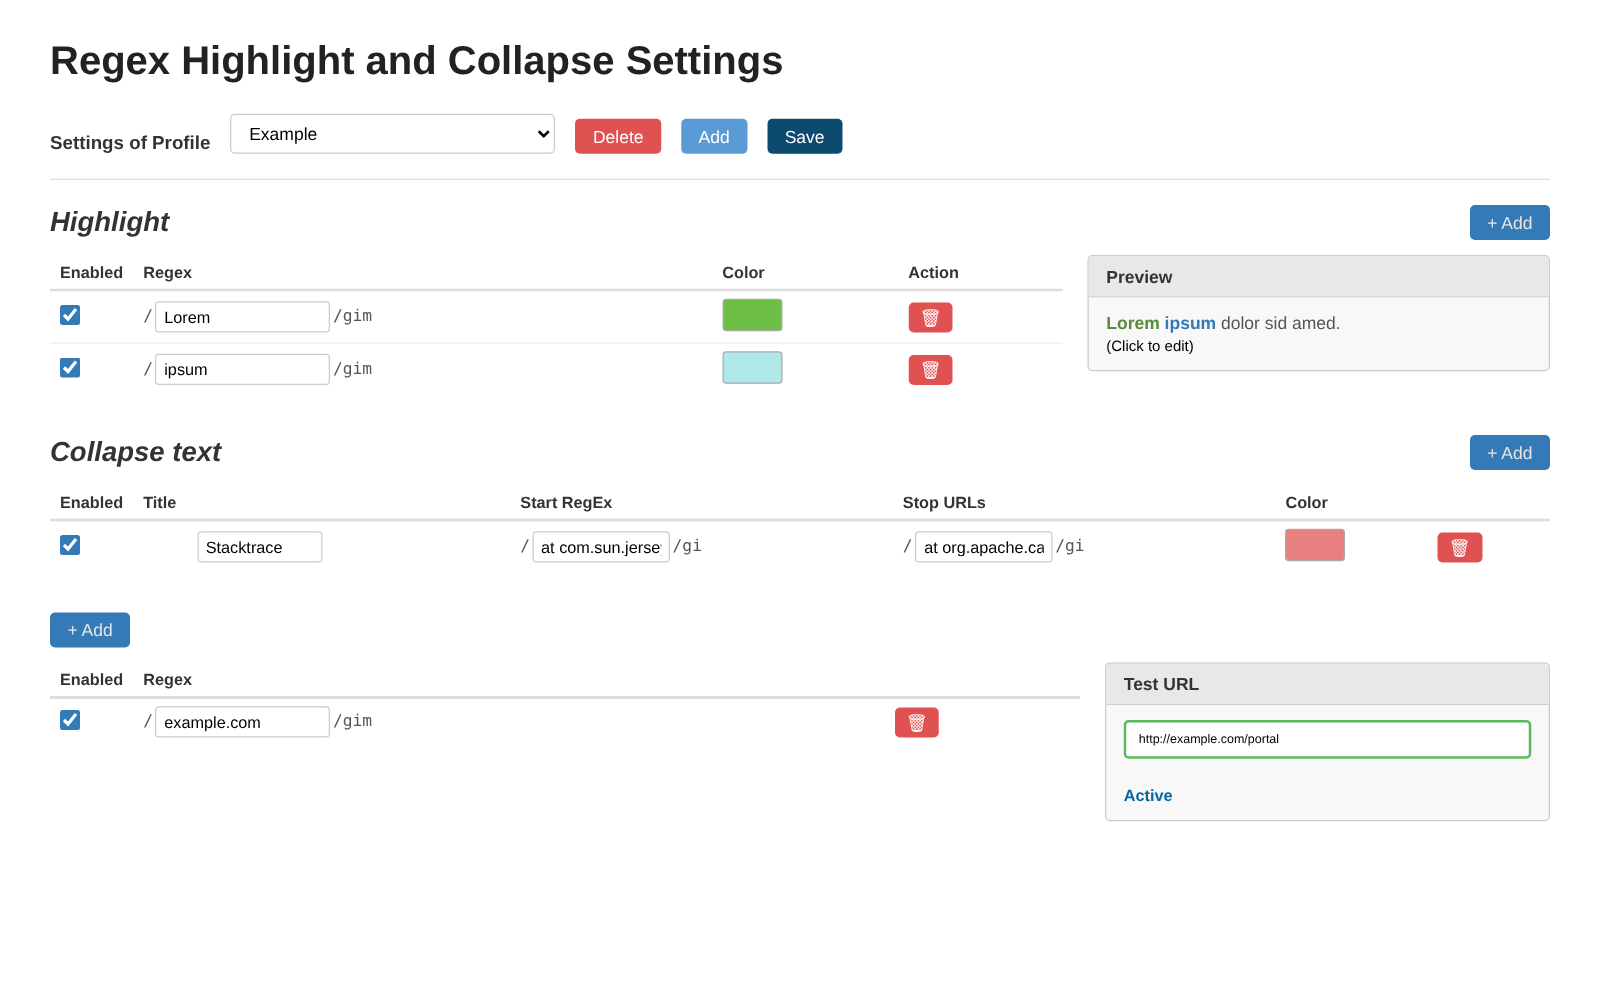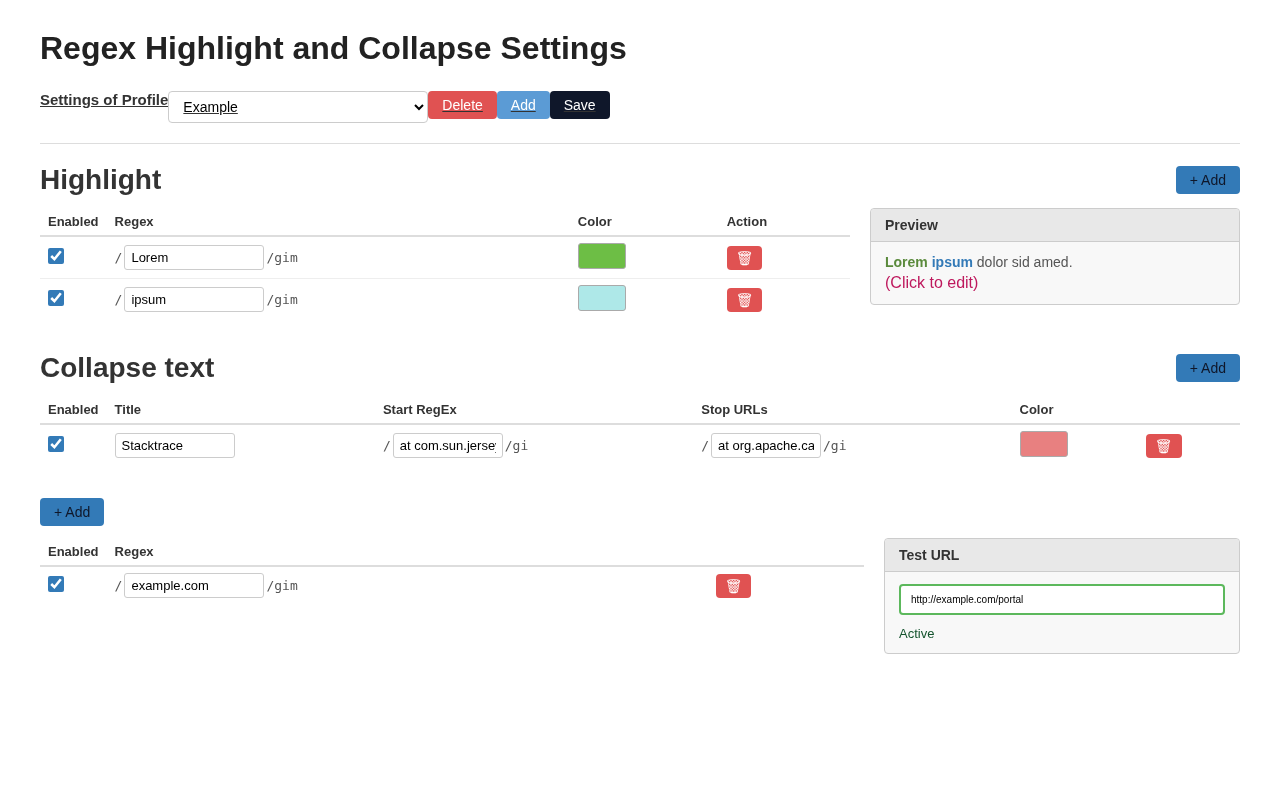--- a/index.html
+++ b/index.html
@@ -11,23 +11,23 @@
       padding: 30px 40px;
     }
     h1 {
       font-size: 32px;
       font-weight: bold;
       margin-bottom: 24px;
       color: #222;
     }
     .profile-row {
       display: flex;
-      align-items: flex-start;
+      align-items: flex-end;
+      gap: 16px;
       margin-bottom: 8px;
-      text-decoration: underline;
     }
     .profile-label {
       font-weight: bold;
       font-size: 15px;
     }
     .profile-select {
       padding: 6px 28px 6px 10px;
       font-size: 14px;
       border: 1px solid #ccc;
       border-radius: 4px;
@@ -39,47 +39,48 @@
       padding: 6px 14px;
       border: none;
       border-radius: 4px;
       cursor: pointer;
       font-size: 14px;
       font-weight: 500;
       color: #fff;
     }
     .btn-delete { background: #e05252; }
     .btn-add-profile { background: #5b9bd5; }
-    .btn-save { background: #0f172a; }
+    .btn-save { background: #0c4a6e; }
     .btn-add-section {
       background: #337ab7;
-      color: #0f172a;
+      color: #e5e5e5;
       border: none;
       border-radius: 4px;
       padding: 6px 14px;
       cursor: pointer;
       font-size: 14px;
     }
     .divider {
       border: none;
       border-top: 1px solid #ddd;
       margin: 20px 0;
     }
     .section {
       margin-bottom: 32px;
     }
     .section-header {
       display: flex;
       align-items: center;
       margin-bottom: 12px;
     }
     .section-title {
-      font-size: 28px;
+      font-size: 22px;
       font-weight: bold;
       flex: 1;
+      font-style: italic;
     }
     .main-content {
       display: flex;
       gap: 20px;
     }
     .table-area {
       flex: 1;
     }
     .preview-panel {
       width: 370px;
@@ -98,22 +99,22 @@
       border-radius: 4px 4px 0 0;
     }
     .preview-body {
       padding: 12px 14px;
     }
     .preview-text {
       font-size: 14px;
       color: #555;
     }
     .preview-click-hint {
-      font-size: 16px;
-      color: #be185d;
+      font-size: 12px;
+      color: #000000;
       margin-top: 4px;
     }
     .highlight-lorem { color: #5a8a3c; font-weight: bold; }
     .highlight-ipsum { color: #337ab7; font-weight: bold; }
     table {
       width: 100%;
       border-collapse: collapse;
     }
     th {
       text-align: left;
@@ -166,21 +167,22 @@
       font-size: 14px;
     }
     .collapse-table .regex-input-sm {
       width: 110px;
     }
     .title-input {
       border: 1px solid #ccc;
       border-radius: 3px;
       padding: 4px 6px;
       font-size: 13px;
-      width: 120px;
+      width: 100px;
+      margin-left: 43px;
     }
     .url-panel {
       width: 356px;
       flex-shrink: 0;
     }
     .url-box {
       border: 1px solid #ccc;
       border-radius: 4px;
       background: #f8f8f8;
     }
@@ -196,23 +198,24 @@
     }
     .url-input {
       width: 100%;
       padding: 8px 10px;
       border: 2px solid #5cb85c;
       border-radius: 4px;
       font-size: 10px;
       background: #fff;
     }
     .url-active {
-      color: #14532d;
+      color: #0369a1;
       font-size: 13px;
-      margin-top: 11px;
+      margin-top: 22px;
+      font-weight: bold;
     }
     input[type="checkbox"] {
       width: 16px;
       height: 16px;
       accent-color: #337ab7;
     }
     .regex-cell {
       display: flex;
       align-items: center;
       gap: 2px;

